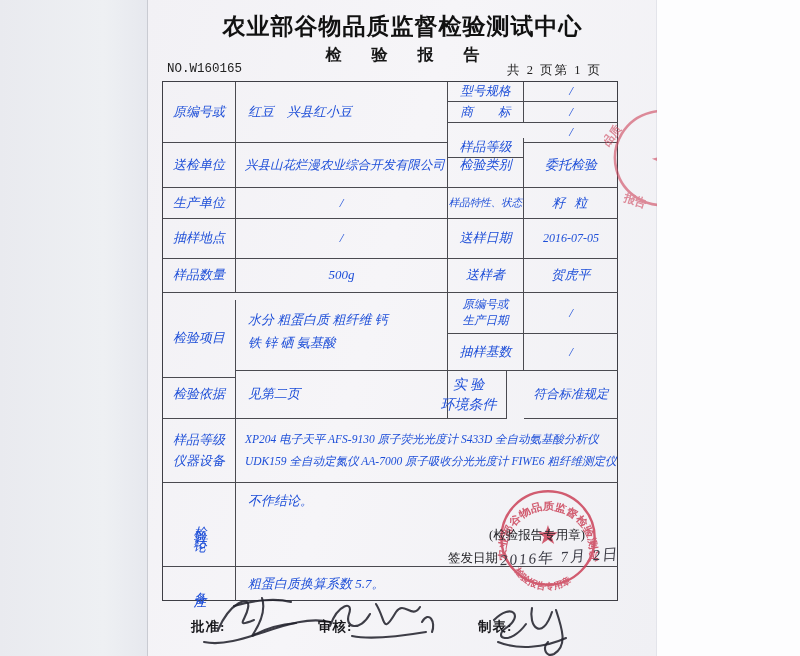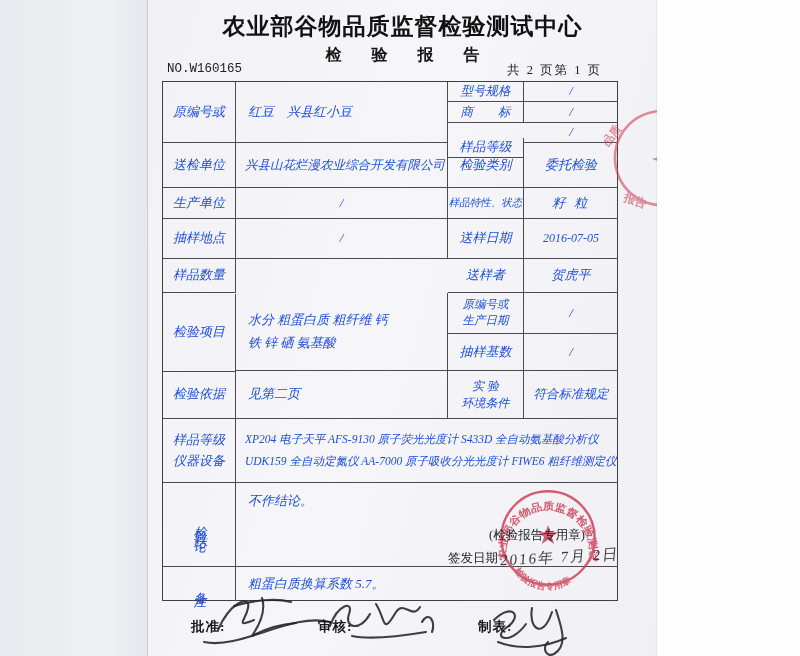--- a/index.html
+++ b/index.html
@@ -85,35 +85,36 @@
     <div class="cell" style="left:73px;top:106px;width:212px;height:31px">/</div>
     <div class="cell sm" style="left:285px;top:106px;width:76px;height:31px;font-size:10.5px">样品特性、状态</div>
     <div class="cell no-r" style="left:361px;top:106px;width:94px;height:31px;letter-spacing:3px">籽 粒</div>
 
     <div class="cell" style="left:0;top:137px;width:73px;height:40px">抽样地点</div>
     <div class="cell" style="left:73px;top:137px;width:212px;height:40px">/</div>
     <div class="cell" style="left:285px;top:137px;width:76px;height:40px">送样日期</div>
     <div class="cell no-r" style="left:361px;top:137px;width:94px;height:40px;font-size:12px">2016-07-05</div>
 
     <div class="cell" style="left:0;top:177px;width:73px;height:34px">样品数量</div>
+    <div class="cell" style="left:73px;top:177px;width:212px;height:34px">500g</div>
     <div class="cell" style="left:285px;top:177px;width:76px;height:34px">送样者</div>
     <div class="cell no-r" style="left:361px;top:177px;width:94px;height:34px">贺虎平</div>
 
-    <div class="cell" style="left:0;top:212px;width:73px;height:78px">检验项目</div>
+    <div class="cell" style="left:0;top:218px;width:73px;height:78px">检验项目</div>
     <div class="cell lft pre" style="left:73px;top:211px;width:212px;height:78px;line-height:1.7">水分  粗蛋白质  粗纤维  钙
 铁  锌  硒  氨基酸</div>
     <div class="cell pre sm" style="left:285px;top:211px;width:76px;height:41px;line-height:1.35">原编号或
 生产日期</div>
     <div class="cell no-r" style="left:361px;top:211px;width:94px;height:41px">/</div>
     <div class="cell" style="left:285px;top:252px;width:76px;height:37px">抽样基数</div>
     <div class="cell no-r" style="left:361px;top:252px;width:94px;height:37px">/</div>
 
     <div class="cell" style="left:0;top:289px;width:73px;height:48px">检验依据</div>
     <div class="cell lft" style="left:73px;top:289px;width:212px;height:48px">见第二页</div>
-    <div class="cell pre" style="left:285px;top:289px;width:76px;height:48px;font-size:12px;line-height:1.4">实  验
+    <div class="cell pre" style="left:268px;top:289px;width:76px;height:48px;font-size:14px;line-height:1.4">实  验
 环境条件</div>
     <div class="cell no-r" style="left:361px;top:289px;width:94px;height:48px;font-size:12.5px">符合标准规定</div>
 
     <div class="cell pre" style="left:0;top:337px;width:73px;height:64px;line-height:1.6">样品等级
 仪器设备</div>
     <div class="cell lft pre no-r" style="left:73px;top:337px;width:382px;height:64px;font-size:11.5px;line-height:1.9;padding-left:9px">XP204 电子天平   AFS-9130 原子荧光光度计    S433D 全自动氨基酸分析仪
 UDK159 全自动定氮仪   AA-7000 原子吸收分光光度计   FIWE6 粗纤维测定仪</div>
 
     <div class="cell vert" style="left:0;top:401px;width:73px;height:84px;letter-spacing:5px">检验结论</div>
     <div class="cell lft top no-r" style="left:73px;top:401px;width:382px;height:84px">不作结论。</div>

